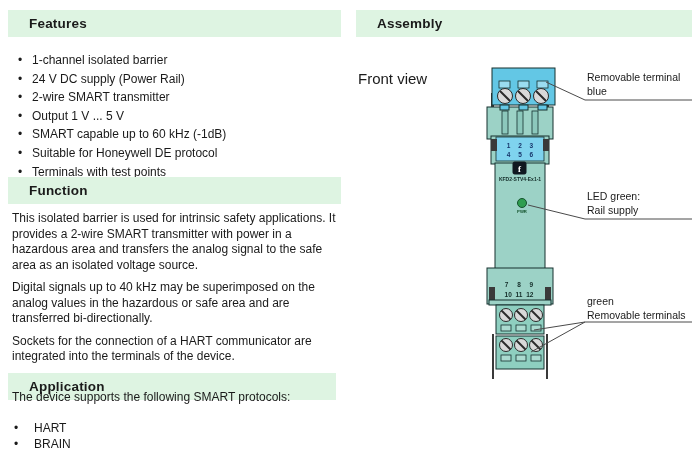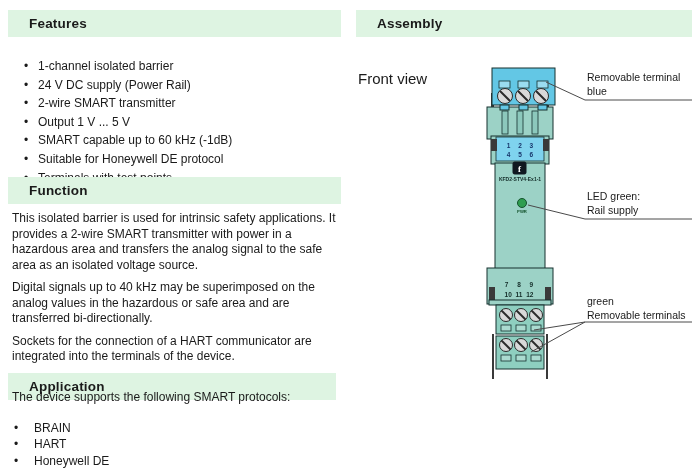--- a/index.html
+++ b/index.html
@@ -11,21 +11,21 @@
   
   .sec-bar{position:absolute;height:27px;background:#def4e2;display:flex;align-items:center;
            padding-left:21px;box-sizing:border-box}
   .sec-title{font-weight:bold;font-size:13.5px;letter-spacing:.2px}
   #features-bar{left:8px;top:10px;width:333px}
   #function-bar{left:8px;top:177px;width:333px}
   #application-bar{left:8px;top:373px;width:328px}
   #assembly-bar{left:356px;top:10px;width:336px}
 
   
-  .feat-list{position:absolute;left:12px;top:47px;width:330px;margin:10px;padding:0;list-style:none;
+  .feat-list{position:absolute;left:12px;top:47px;width:330px;margin:4px;padding:0;list-style:none;
              font-size:12px}
   .feat-list li{position:relative;padding-left:16px;line-height:18.6px}
   .feat-list li::before{content:"\2022";position:absolute;left:2px}
 
   
   .paras{position:absolute;left:12px;top:211px;width:336px;font-size:12px;line-height:15.5px}
   .paras p{margin:0 0 7px 0}
 
   
   .app-intro{position:absolute;left:12px;top:390px;width:336px;font-size:12px;line-height:15px}
@@ -87,23 +87,22 @@
   <p>Digital signals up to 40 kHz may be superimposed on the analog values in the hazardous or safe area and are transferred bi-directionally.</p>
   <p>Sockets for the connection of a HART communicator are integrated into the terminals of the device.</p>
 </div>
 
 <div class="sec-bar" id="application-bar">
   <span class="sec-title">Application</span>
 </div>
 
 <div class="app-intro">The device supports the following SMART protocols:</div>
 <ul class="app-list">
+  <li>HART</li>
   <li>BRAIN</li>
-  <li>HART</li>
-  <li>Honeywell DE</li>
 </ul>
 
 <div class="sec-bar" id="assembly-bar">
   <span class="sec-title">Assembly</span>
 </div>
 
 <div class="front-view">Front view</div>
 
 <svg class="diagram" width="692" height="474" viewBox="0 0 692 474">
 

